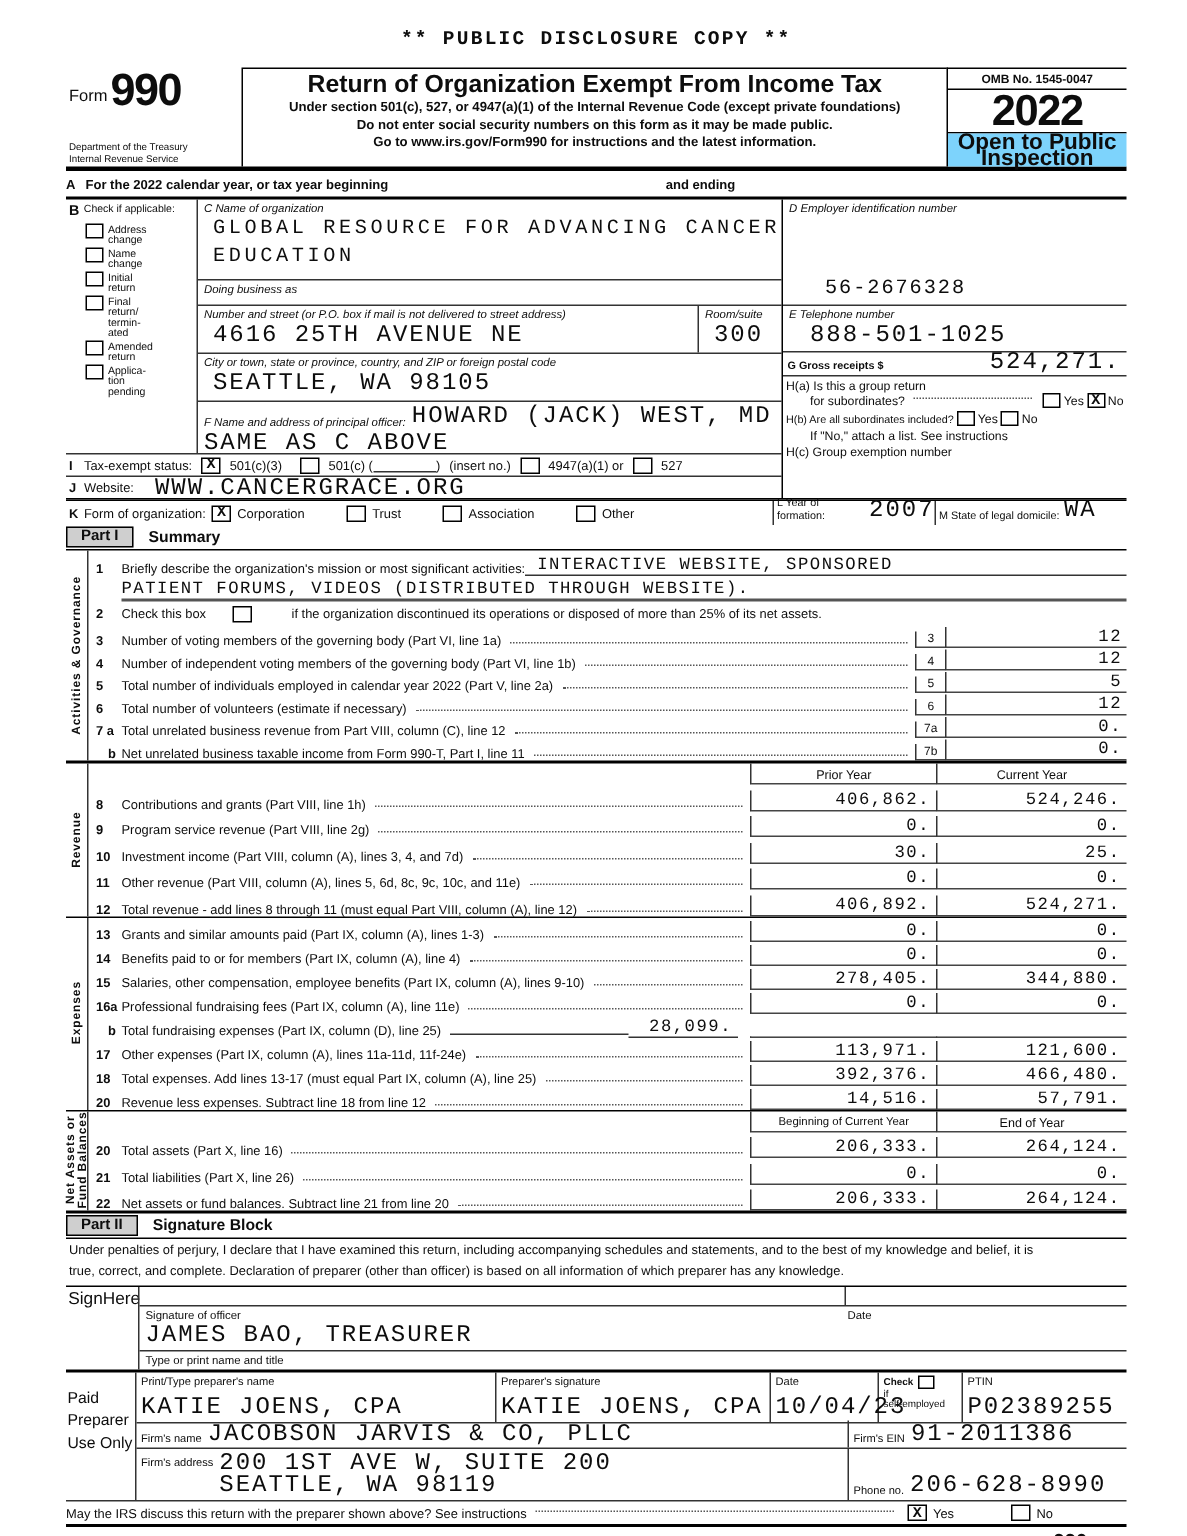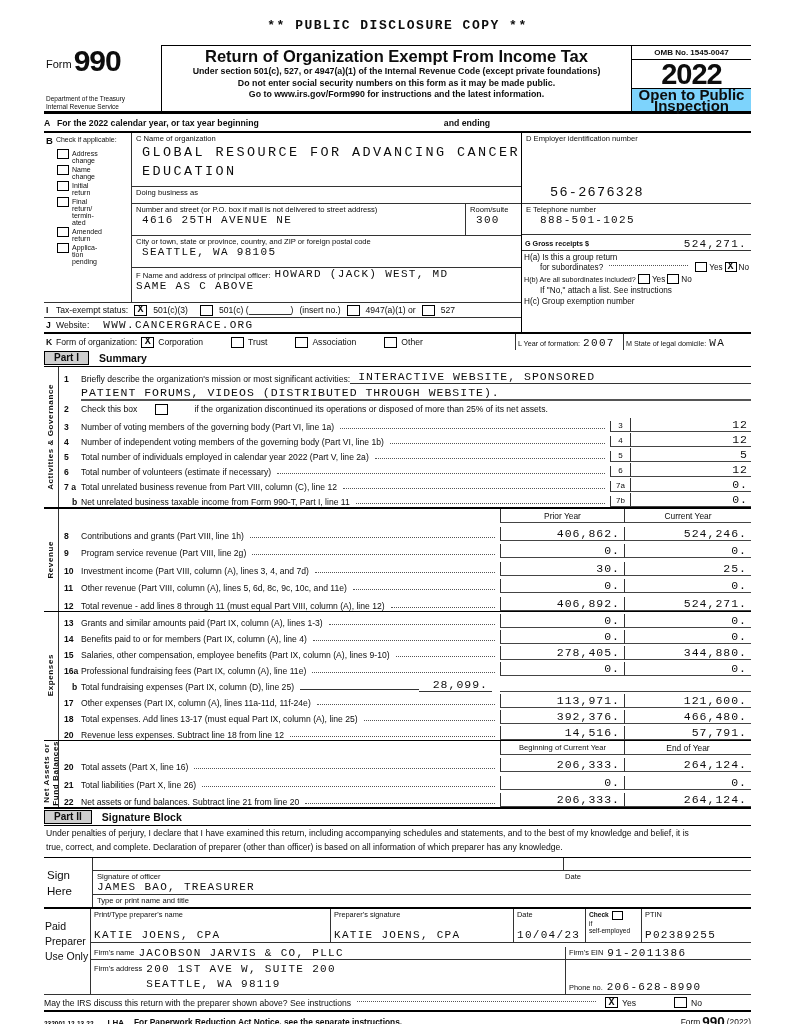--- a/index.html
+++ b/index.html
@@ -1,20 +1,20 @@
 <!DOCTYPE html>
 <html><head>
 <meta charset="utf-8">
 <style>
   * { margin:0; padding:0; box-sizing:border-box; }
   html,body { width:791px; height:1024px; background:#ffffff; }
   body { font-family:"Liberation Sans", sans-serif; color:#0d0d0d; overflow:hidden; }
   .sheet { position:absolute; left:44px; top:18px; width:707px; }
 
-  .mono { font-family:"Liberation Mono","DejaVu Sans Mono",monospace; font-size:11px; letter-spacing:1.3px; white-space:nowrap; }
+  .mono { font-family:"Liberation Mono","DejaVu Sans Mono",monospace; font-size:16px; letter-spacing:1.3px; white-space:nowrap; }
   .mono-lg { font-family:"Liberation Mono","DejaVu Sans Mono",monospace; font-size:13.5px; letter-spacing:2.4px; white-space:nowrap; }
   .mono-sm { font-family:"Liberation Mono","DejaVu Sans Mono",monospace; font-size:11.5px; letter-spacing:1px; white-space:nowrap; }
 
   .cb { display:inline-block; width:13px; height:11px; border:1.5px solid #000; background:#fff;
         text-align:center; vertical-align:middle; flex:none; }
   .cb i { font-style:normal; font-weight:bold; font-size:10px; line-height:10px;
           font-family:"Liberation Mono",monospace; position:relative; top:-1.5px; }
   .dots { flex:1; border-bottom:1.2px dotted #555; margin:0 5px 3px 6px; height:1px; min-width:8px; }
 
   
@@ -43,21 +43,21 @@
   .main-left { flex:1; display:flex; flex-direction:column; }
   .ml-top { display:flex; flex:1; }
   .col-b { width:88px; border-right:1px solid #333; padding:2px 1px 0 1px; font-size:7px; }
   .b-title { display:flex; margin-bottom:3px; }
   .b-letter { font-size:9.5px; font-weight:bold; padding:0 3px 0 1px; }
   .b-caption { font-size:7px; line-height:7.5px; padding-top:1px; }
   .b-item { display:flex; align-items:flex-start; margin:1.5px 0 1.5px 12px; }
   .b-item .cb { width:12px; height:10px; margin-right:3px; }
   .b-item .lbl { white-space:pre-line; line-height:7px; padding-top:0.5px; }
   .col-c { flex:1; display:flex; flex-direction:column; }
-  .flabel { font-size:7.6px; padding:1px 0 0 4px; }
+  .flabel { font-size:7.6px; padding:1px 0 0 4px;font-style:italic; }
   .c-name { height:54px; border-bottom:1px solid #333; }
   .c-name .mono-lg { display:block; padding-left:10px; line-height:19px; }
   .c-dba { height:17px; border-bottom:1px solid #333; }
   .c-street { height:32px; border-bottom:1px solid #333; display:flex; }
   .c-street .st { flex:1; }
   .c-street .room { width:56px; border-left:1px solid #333; }
   .c-street .mono { padding-left:10px; }
   .c-city { height:32px; border-bottom:1px solid #333; }
   .c-city .mono { padding-left:10px; }
   .c-f { height:34px; }
@@ -127,21 +127,21 @@
   .ycell { width:124px; border-left:1px solid #333; border-bottom:1px solid #444; text-align:right; padding-right:4px; flex:none; }
   .ycell.last { width:127px; }
   .erow { height:16px; }
   .shade { background:#d6d6d6; }
   .fill-solid { flex:1; border-bottom:1px solid #333; margin:0 0 2px 6px; height:1px; }
   .inline-val { border-bottom:1px solid #333; padding:0 4px 0 14px; margin-right:8px; }
 
   
   .perjury { font-size:8.6px; line-height:13.5px; border-bottom:1.5px solid #000; padding:1px 2px 3px 2px; }
   .sign { display:flex; border-bottom:2.5px solid #000; }
-  .sign-label { width:48px; font-size:11.5px; line-height:16px; display:flex; flex-direction:column; justify-content:center; padding-left:3px; }
+  .sign-label { width:48px; font-size:11.5px; line-height:16px; display:flex; flex-direction:row; justify-content:center; padding-left:3px; }
   .sign-main { flex:1; border-left:1px solid #333; display:flex; flex-direction:column; }
   .sig-row1 { height:13px; border-bottom:1px solid #333; display:flex; }
   .sig-row1 .fl { flex:1; } .sig-row1 .datecol { width:188px; border-left:1px solid #333; }
   .sig-row2 { display:flex; font-size:7.6px; padding:1px 2px 0 4px; }
   .sig-row2 .fl { flex:1; } .sig-row2 .dt { width:184px; }
   .sig-row3 { padding:0 0 1px 4px; border-bottom:1px solid #333; }
   .sig-row4 { font-size:7.6px; padding:1px 0 2px 4px; }
 
   .prep { display:flex; border-bottom:1px solid #333; font-size:8px; }
   .prep-label { width:46px; font-size:10.5px; line-height:15px; padding:10px 0 0 1px; }

